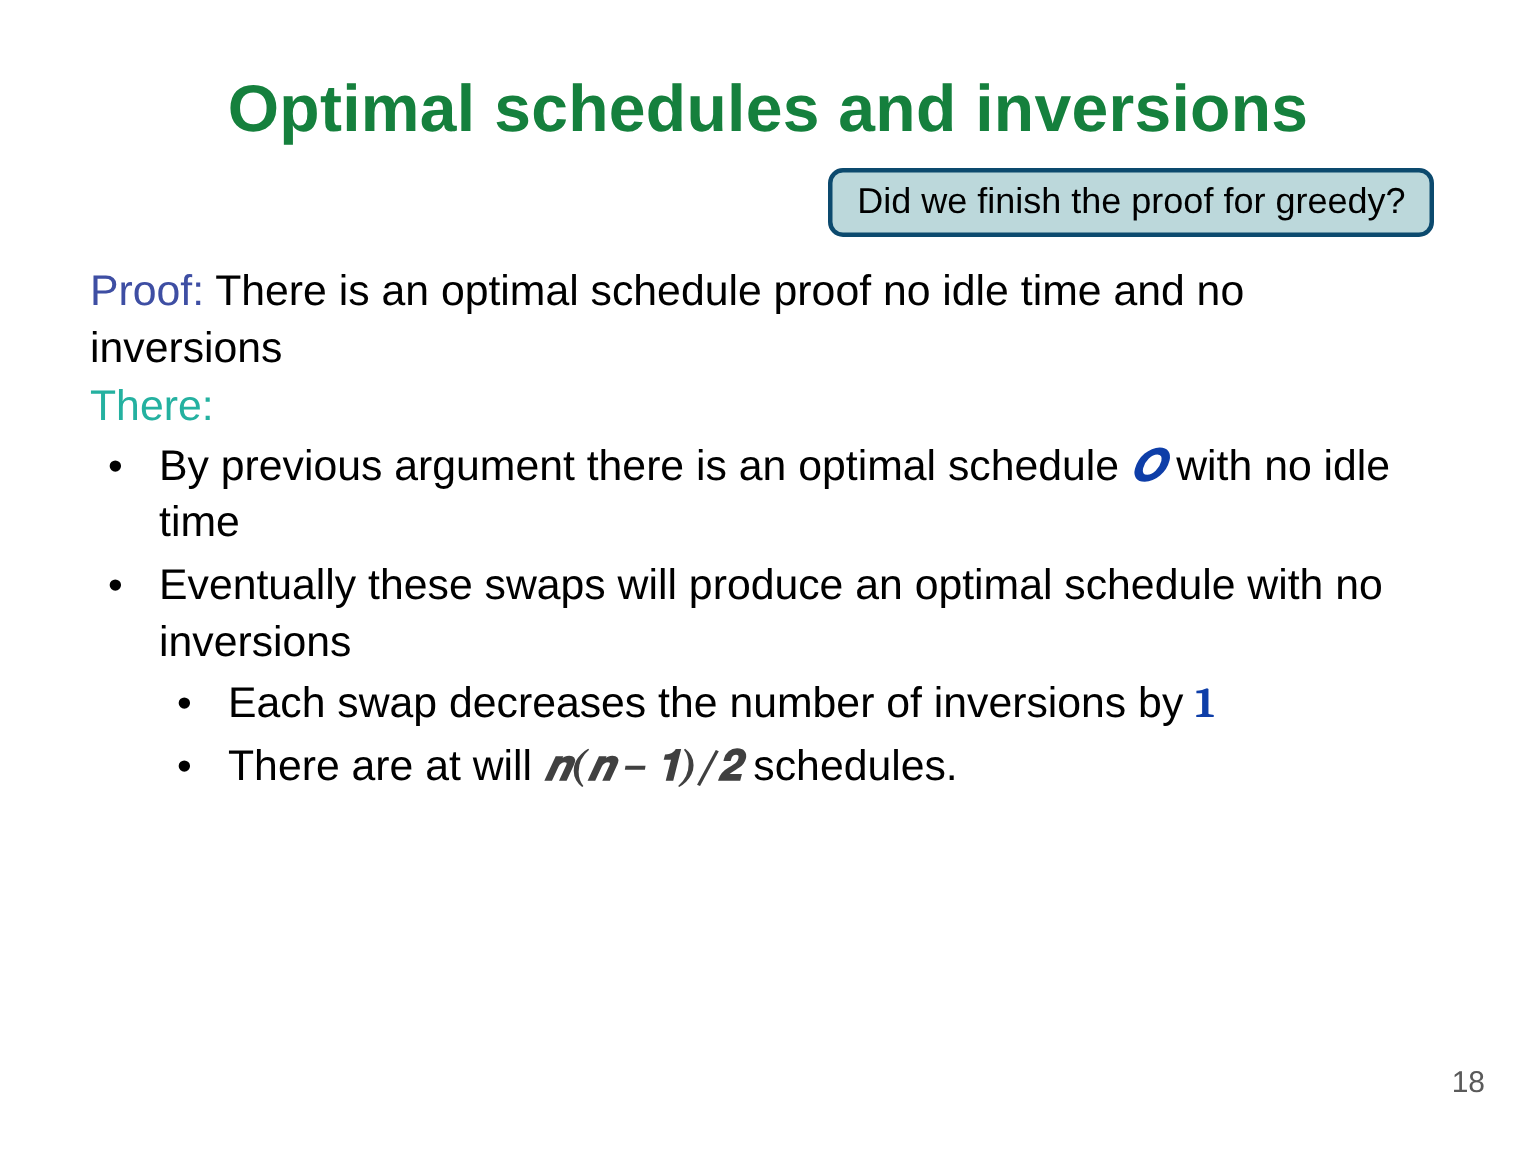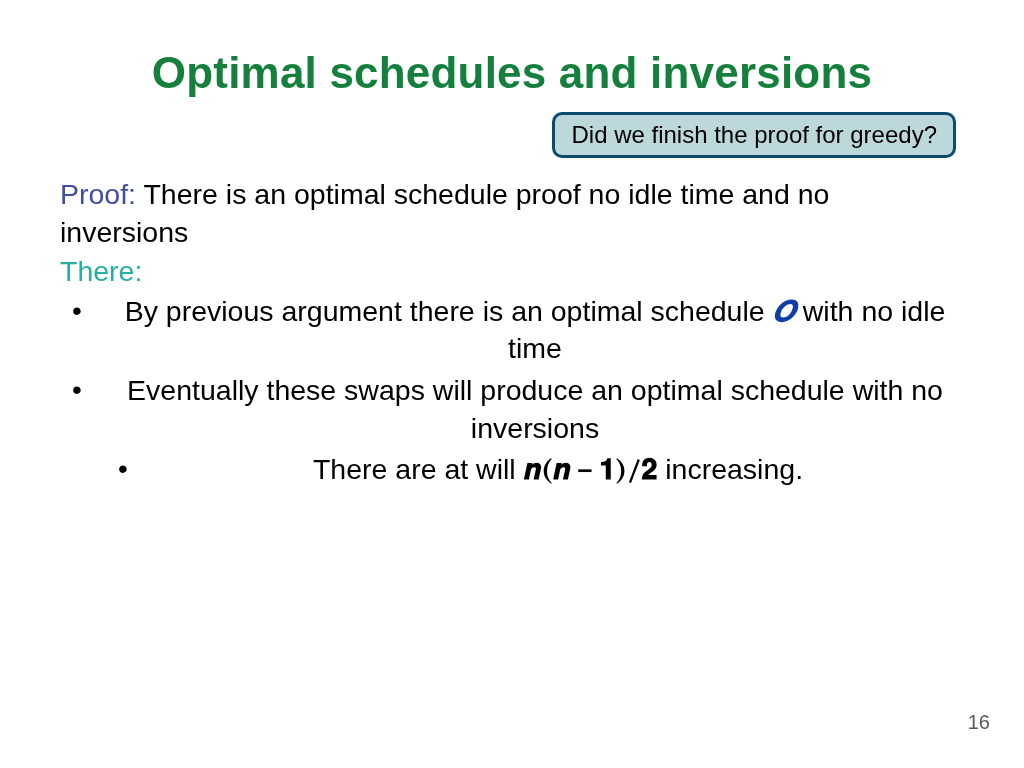--- a/index.html
+++ b/index.html
@@ -15,27 +15,27 @@
     border-radius: 10px;
     padding: 6px 16px;
     font-size: 24px;
     color: #000;
   }
   .content { margin-top: 78px; font-size: 28.5px; line-height: 1.32; }
   .claim-line { margin-bottom: 2px; }
   .claim-label { color: #3e4ea3; }
   .proof-label { color: #24b1a0; }
   ul.outer { list-style: none; padding-left: 0; margin-top: 2px; }
-  ul.outer > li { position: relative; padding-left: 46px; margin-bottom: 4px; text-align: center; }
+  ul.outer > li { position: relative; padding-left: 46px; margin-bottom: 4px; }
   ul.outer > li::before { content: "•"; position: absolute; left: 12px; top: 0; font-size: 28px; color: #000; }
   ul.inner { list-style: none; padding-left: 0; margin-top: 4px; }
   ul.inner > li { position: relative; padding-left: 46px; margin-bottom: 4px; }
   ul.inner > li::before { content: "•"; position: absolute; left: 12px; top: 0; font-size: 28px; color: #000; }
   .mathO { font-family: "Cambria Math", Cambria, "Times New Roman", serif; font-weight: bold; font-style: italic; color: #0e3ea8; }
-  .mathBlue { font-family: "Cambria Math", Cambria, "Times New Roman", serif; font-weight: bold; color: #000000; }
+  .mathBlue { font-family: "Cambria Math", Cambria, "Times New Roman", serif; font-weight: bold; color: #404040; font-style: italic; }
   .mathBlueNum { font-family: "Cambria Math", Cambria, "Times New Roman", serif; font-weight: bold; color: #0e3ea8; }
   .bold { font-weight: bold; }
   .slidenum { position: absolute; right: 34px; bottom: 34px; font-size: 20px; color: #5a5a5a; }
 </style>
 </head>
 <body>
 
 <div class="slide">
 
   <h1 class="title">Optimal schedules and inversions</h1>
@@ -51,23 +51,26 @@
     <div class="proof-label">There:</div>
 
     <ul class="outer">
       <li>
         <span>By previous argument there is an optimal schedule </span><span class="mathO">𝑶</span><span> with no idle time</span>
       </li>
       <li>
         <span>Eventually these swaps will produce an optimal schedule with no inversions</span>
         <ul class="inner">
           <li>
-            <span>There are at will  </span><span class="mathBlue">𝒏(𝒏 − 𝟏)/𝟐</span><span> increasing.</span><br>
+            <span>Each swap decreases the number of inversions by </span><span class="mathBlueNum">1</span>
+          </li>
+          <li>
+            <span>There are at will  </span><span class="mathBlue">𝒏(𝒏 − 𝟏)/𝟐</span><span> schedules.</span><br>
           </li>
         </ul>
       </li>
     </ul>
 
   </div>
 
-  <div class="slidenum">16</div>
+  <div class="slidenum">18</div>
 
 </div>
 
 </body></html>

